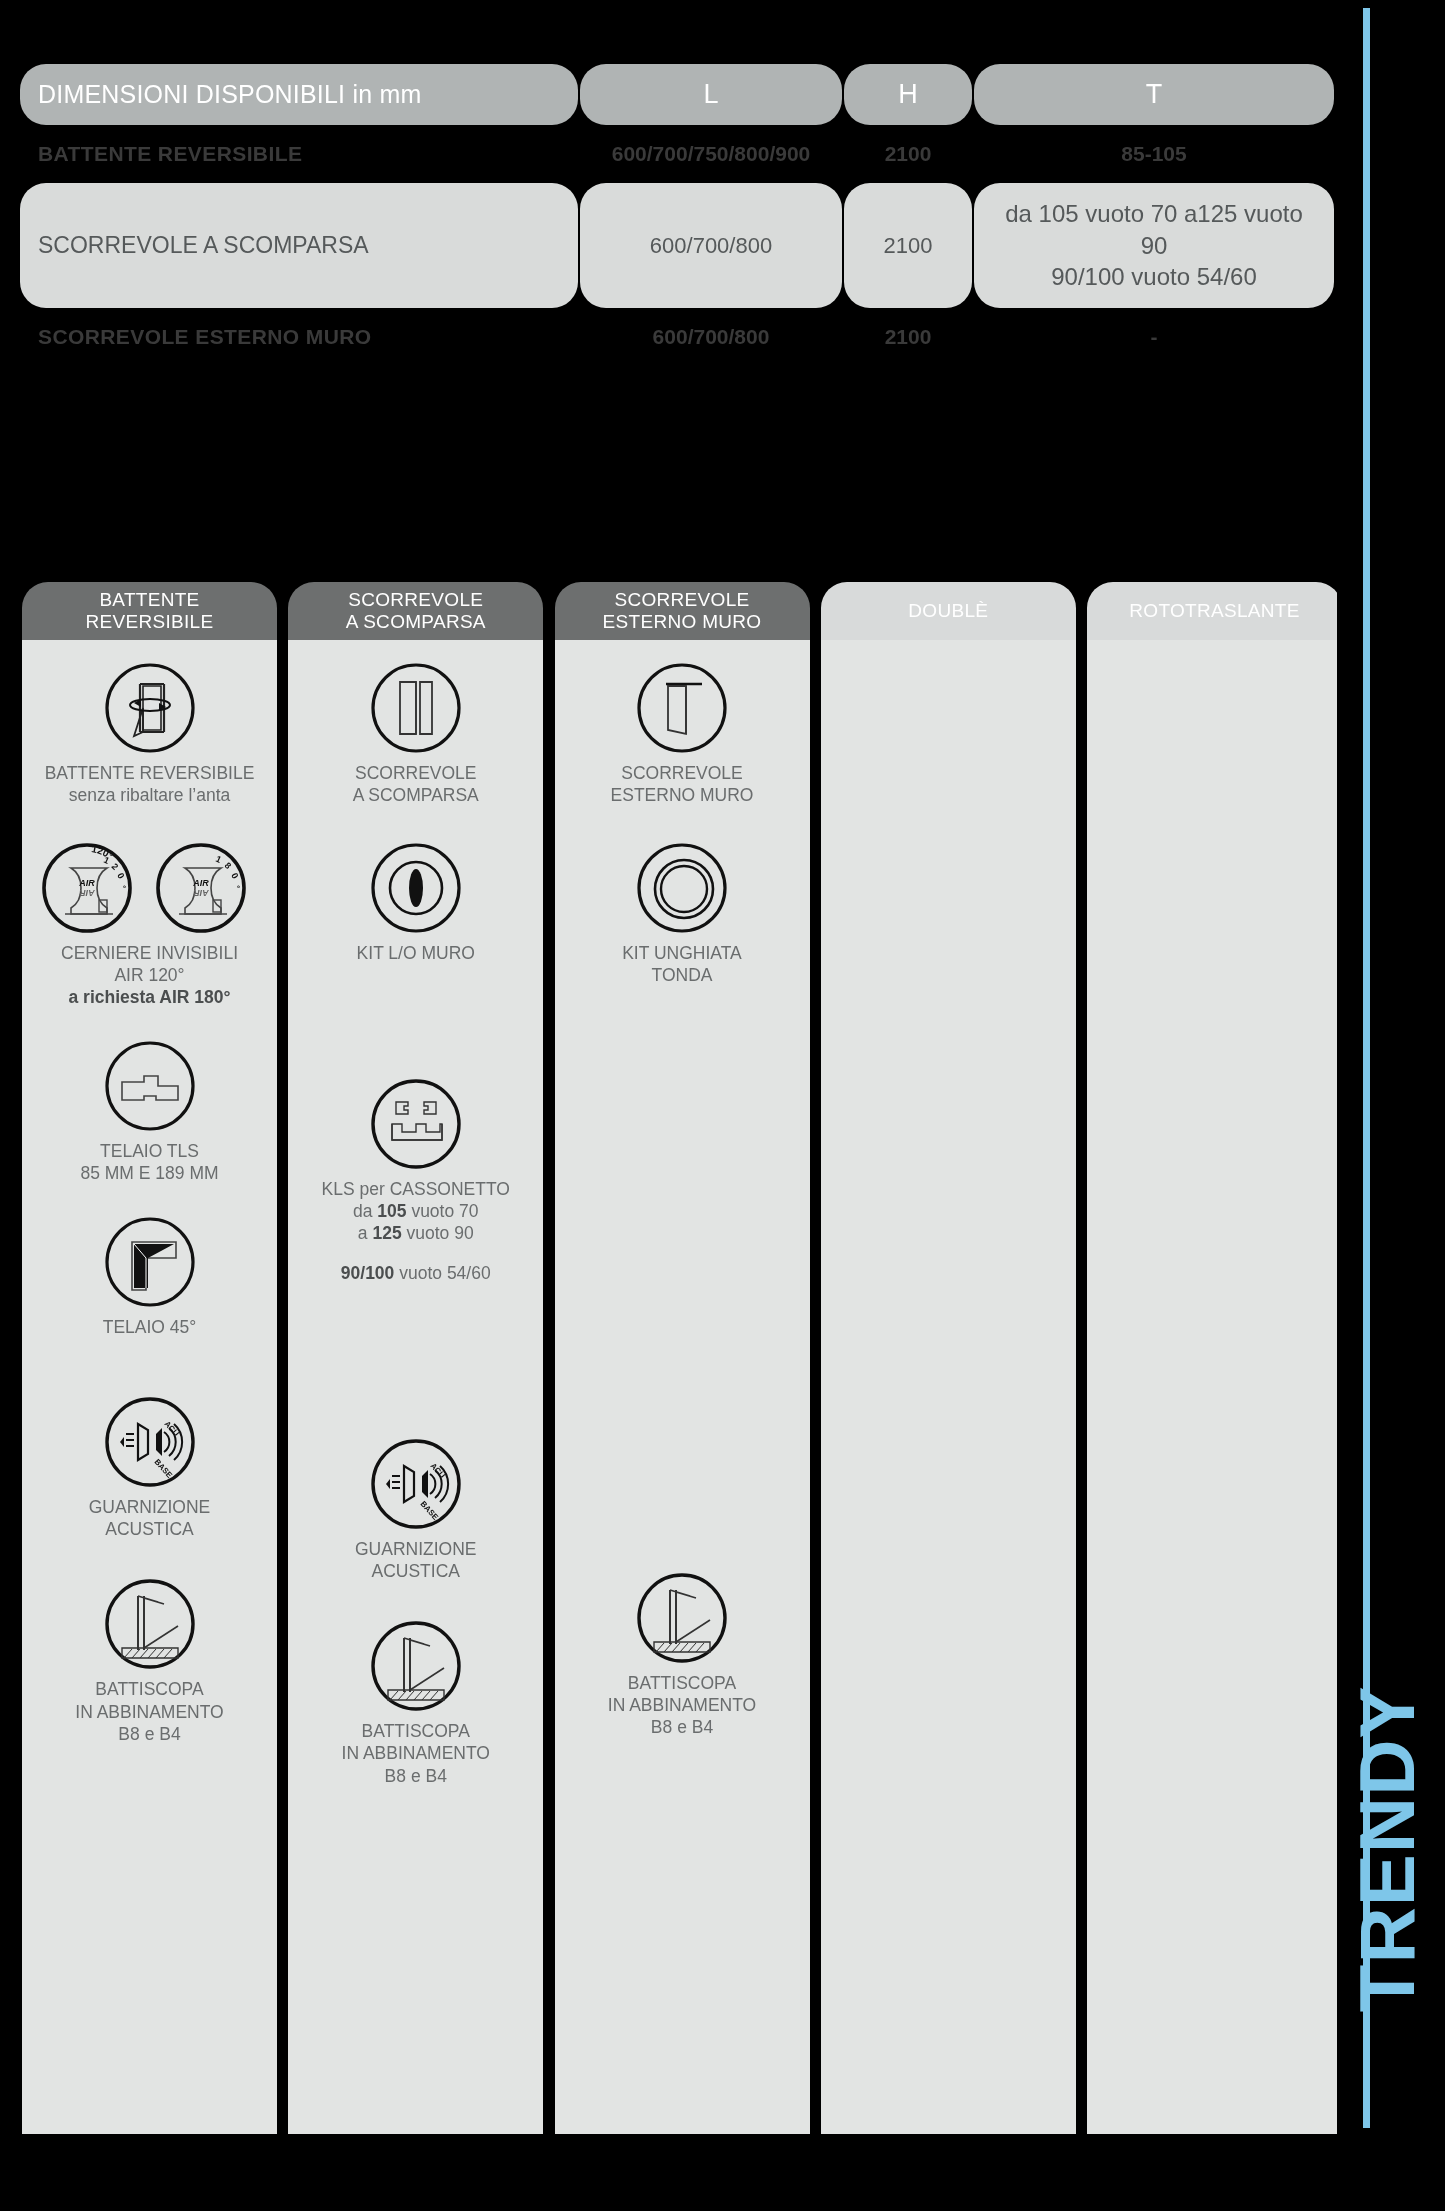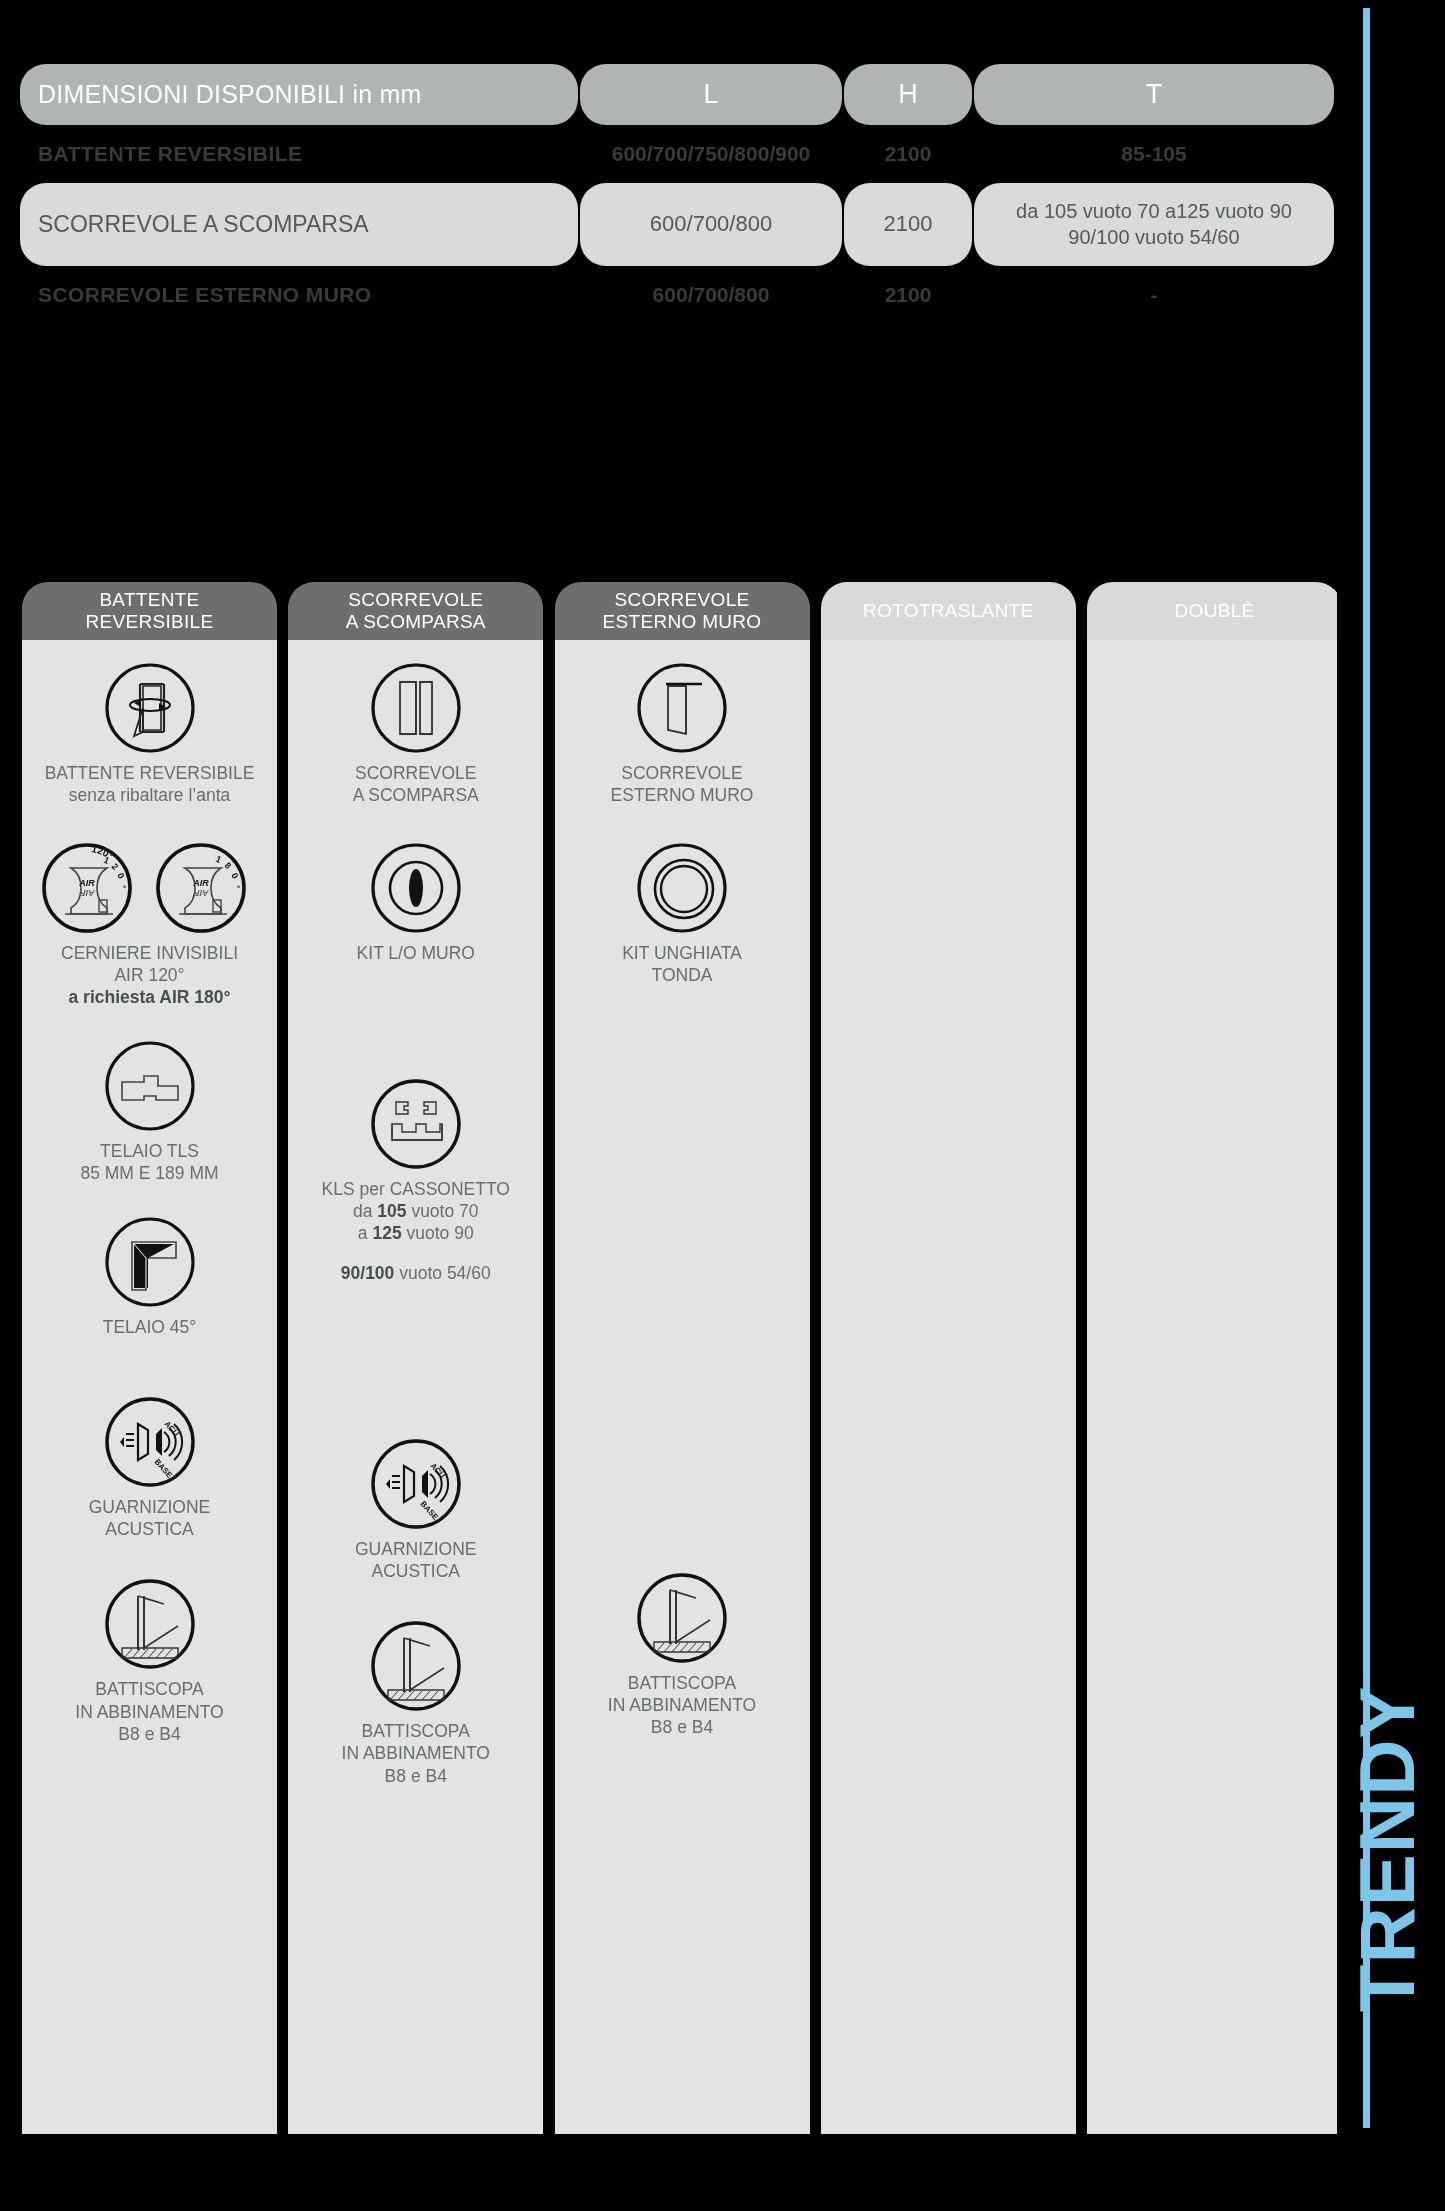--- a/index.html
+++ b/index.html
@@ -54,21 +54,21 @@
     background: #d9dbda;
     color: #55595a;
     height: 62px;
     font-size: 22px;
   }
   .row-light td.lbl {
     text-align: left;
     padding-left: 18px;
     font-size: 23px;
   }
-  .row-light td.multi { font-size: 20px; line-height: 1.32; }
+  .row-light td.multi { font-size: 24px; line-height: 1.32; }
   .c-l { width: 262px; }
   .c-h { width: 128px; }
   .c-t { width: 360px; }
 
   
   .cols {
     position: absolute;
     left: 22px; top: 582px;
     width: 1320px;
     height: 1552px;
@@ -418,26 +418,26 @@
           </div>
           <div class="cap">BATTISCOPA
 IN ABBINAMENTO
 B8 e B4</div>
         </div>
 
       </div>
     </div>
 
     <div class="col">
-      <div class="col-head light" style="white-space:pre-line">ROTOTRASLANTE</div>
+      <div class="col-head light" style="white-space:pre-line">DOUBLÈ</div>
       <div class="col-body"></div>
     </div>
 
     <div class="col">
-      <div class="col-head light" style="white-space:pre-line">DOUBLÈ</div>
+      <div class="col-head light" style="white-space:pre-line">ROTOTRASLANTE</div>
       <div class="col-body"></div>
     </div>
 
   </div>
 
   <div class="trendy">
     <div class="trendy-line"></div>
     <div class="trendy-text">TRENDY</div>
   </div>
 

